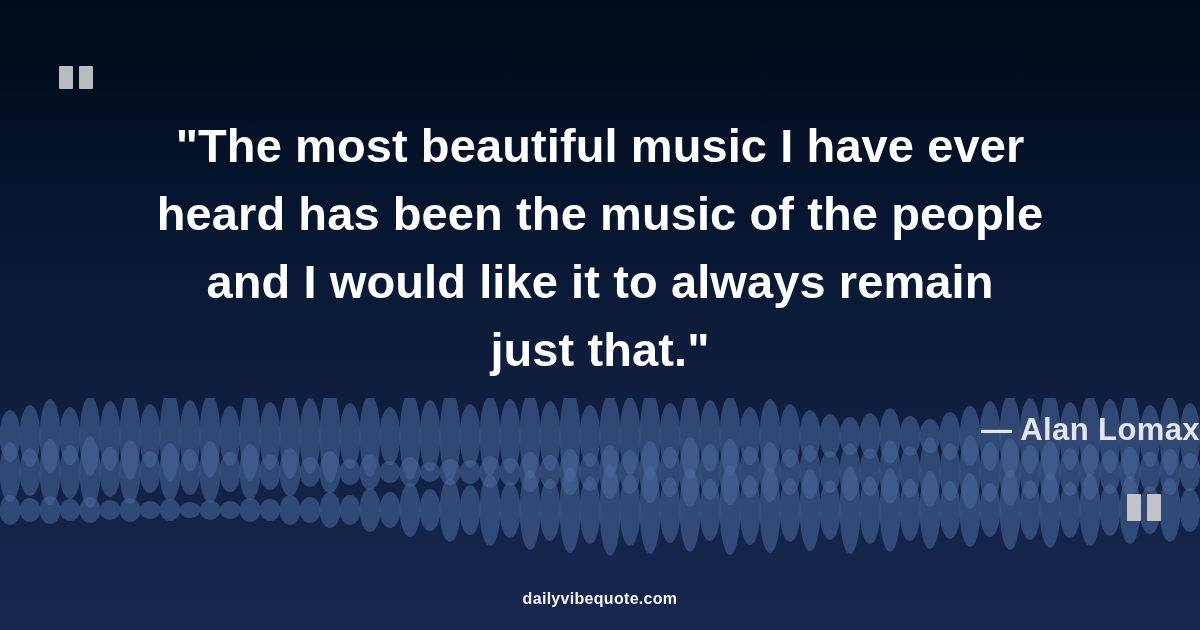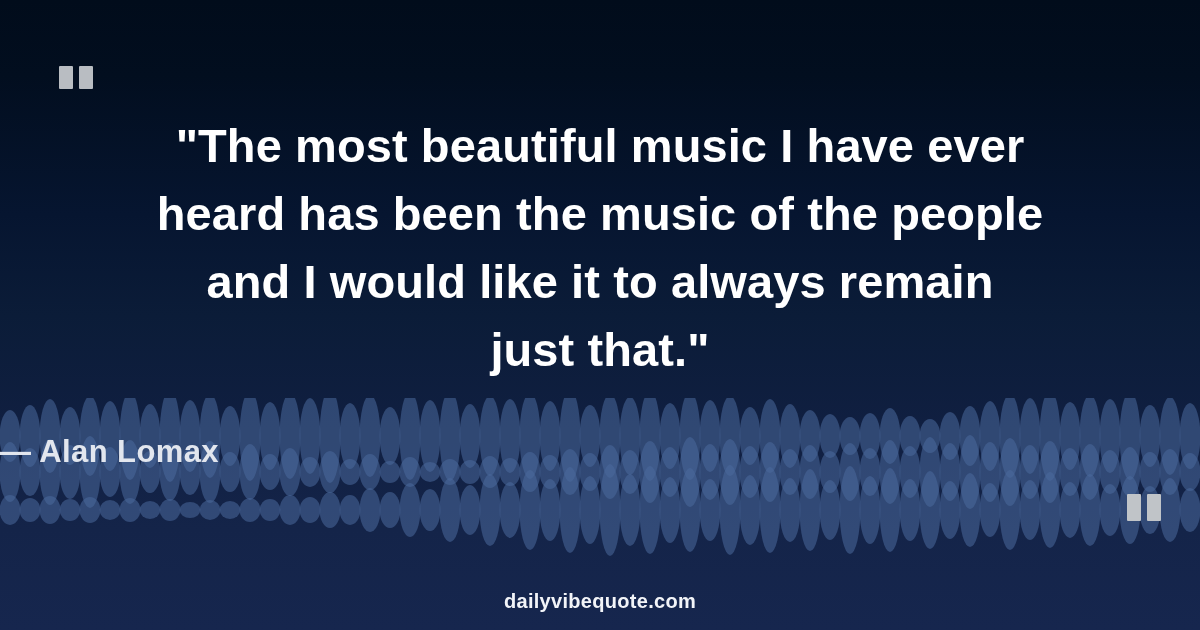--- a/index.html
+++ b/index.html
@@ -86,37 +86,37 @@
     font-weight: bold;
     color: #ffffff;
     letter-spacing: 0.1px;
     white-space: pre-line;
   }
 
   
   #attribution {
     position: absolute;
     left: 0;
-    top: 434px;
-    width: 1200px;
-    text-align: left;
+    top: 412px;
+    width: 1200px;
+    text-align: right;
     font-size: 31px;
     font-weight: bold;
     color: #e2e6ee;
     letter-spacing: 0.4px;
   }
 
   
   #footer {
     position: absolute;
     left: 0;
     top: 590px;
     width: 1200px;
     text-align: center;
-    font-size: 20px;
+    font-size: 16px;
     font-weight: bold;
     color: #f2f4f8;
     letter-spacing: 0.3px;
   }
 </style>
 </head>
 <body>
 
 <div id="canvas">
 

